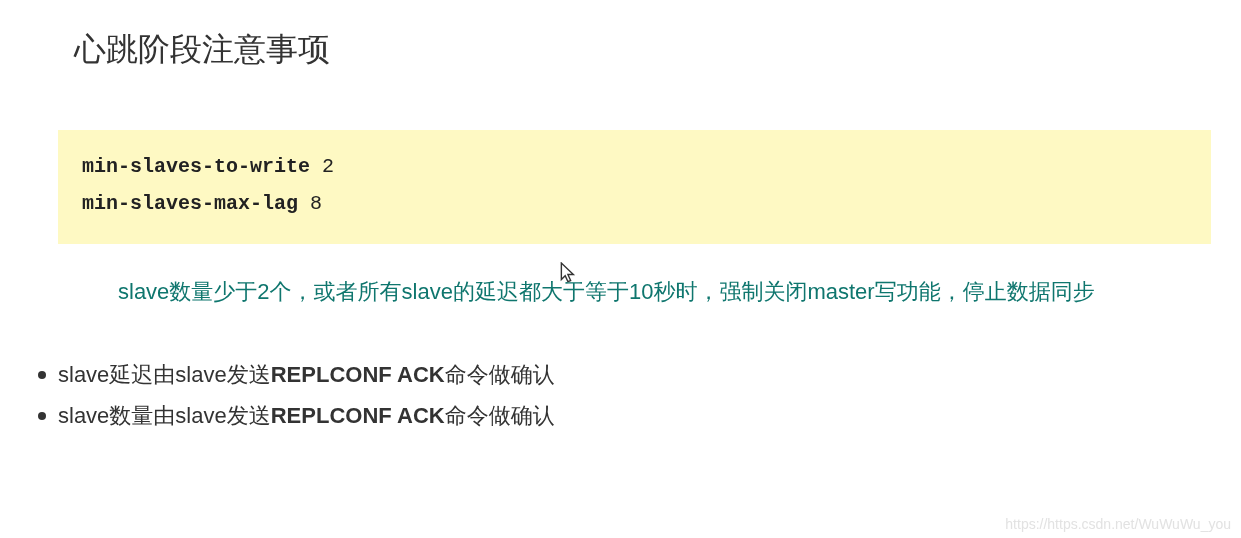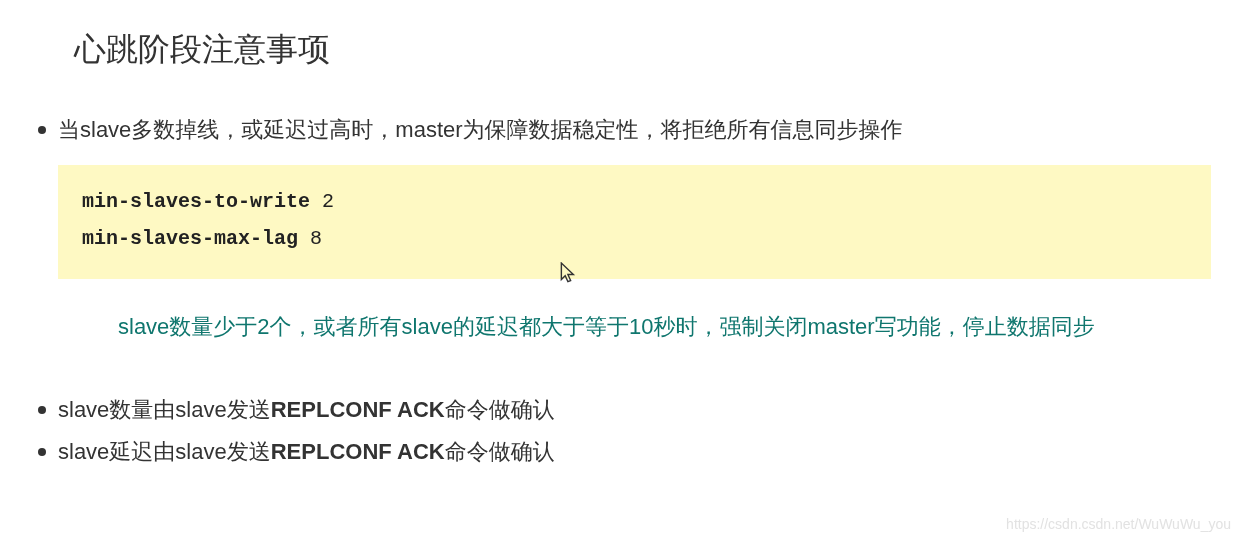--- a/index.html
+++ b/index.html
@@ -90,42 +90,37 @@
       color: #e2e2e2;
       font-family: Arial, sans-serif;
     }
   </style>
 </head>
 <body>
 
 <h1 class="page-title">心跳阶段注意事项</h1>
 
 <div class="content-area">
-  <ul class="bullet-list">
-    <li class="bullet-item">
-      <span>当slave多数掉线，或延迟过高时，master为保障数据稳定性，将拒绝所有信息同步操作</span>
-    </li>
-  </ul>
 
   <div class="code-block">
     <span class="code-line"><span class="bold-key">min-slaves-to-write</span><span> 2</span></span>
     <span class="code-line"><span class="bold-key">min-slaves-max-lag</span><span> 8</span></span>
   </div>
 
   <div class="sub-text">slave数量少于2个，或者所有slave的延迟都大于等于10秒时，强制关闭master写功能，停止数据同步</div>
 
   <div class="spacer"></div>
 
   <ul class="bullet-list">
     <li class="bullet-item">
-      <span>slave数量由slave发送</span><span class="bold-inline">REPLCONF ACK</span><span>命令做确认</span>
+      <span>slave延迟由slave发送</span><span class="bold-inline">REPLCONF ACK</span><span>命令做确认</span>
     </li>
     <li class="bullet-item">
-      <span>slave延迟由slave发送</span><span class="bold-inline">REPLCONF ACK</span><span>命令做确认</span>
+      <span>slave数量由slave发送</span><span class="bold-inline">REPLCONF ACK</span><span>命令做确认</span>
     </li>
   </ul>
 </div>
 
 <svg class="cursor-icon" viewBox="0 0 16 22">
   <path d="M1 1 L1 16 L4.5 12.5 L7 18 L9.5 17 L7 11.5 L12 11.5 Z" fill="none" stroke="#333333" stroke-width="1.3"></path>
 </svg>
 
-<div class="watermark">https://csdn.csdn.net/WuWuWu_you</div>
+<div class="watermark">https://https.csdn.net/WuWuWu_you</div>
 
 </body></html>

